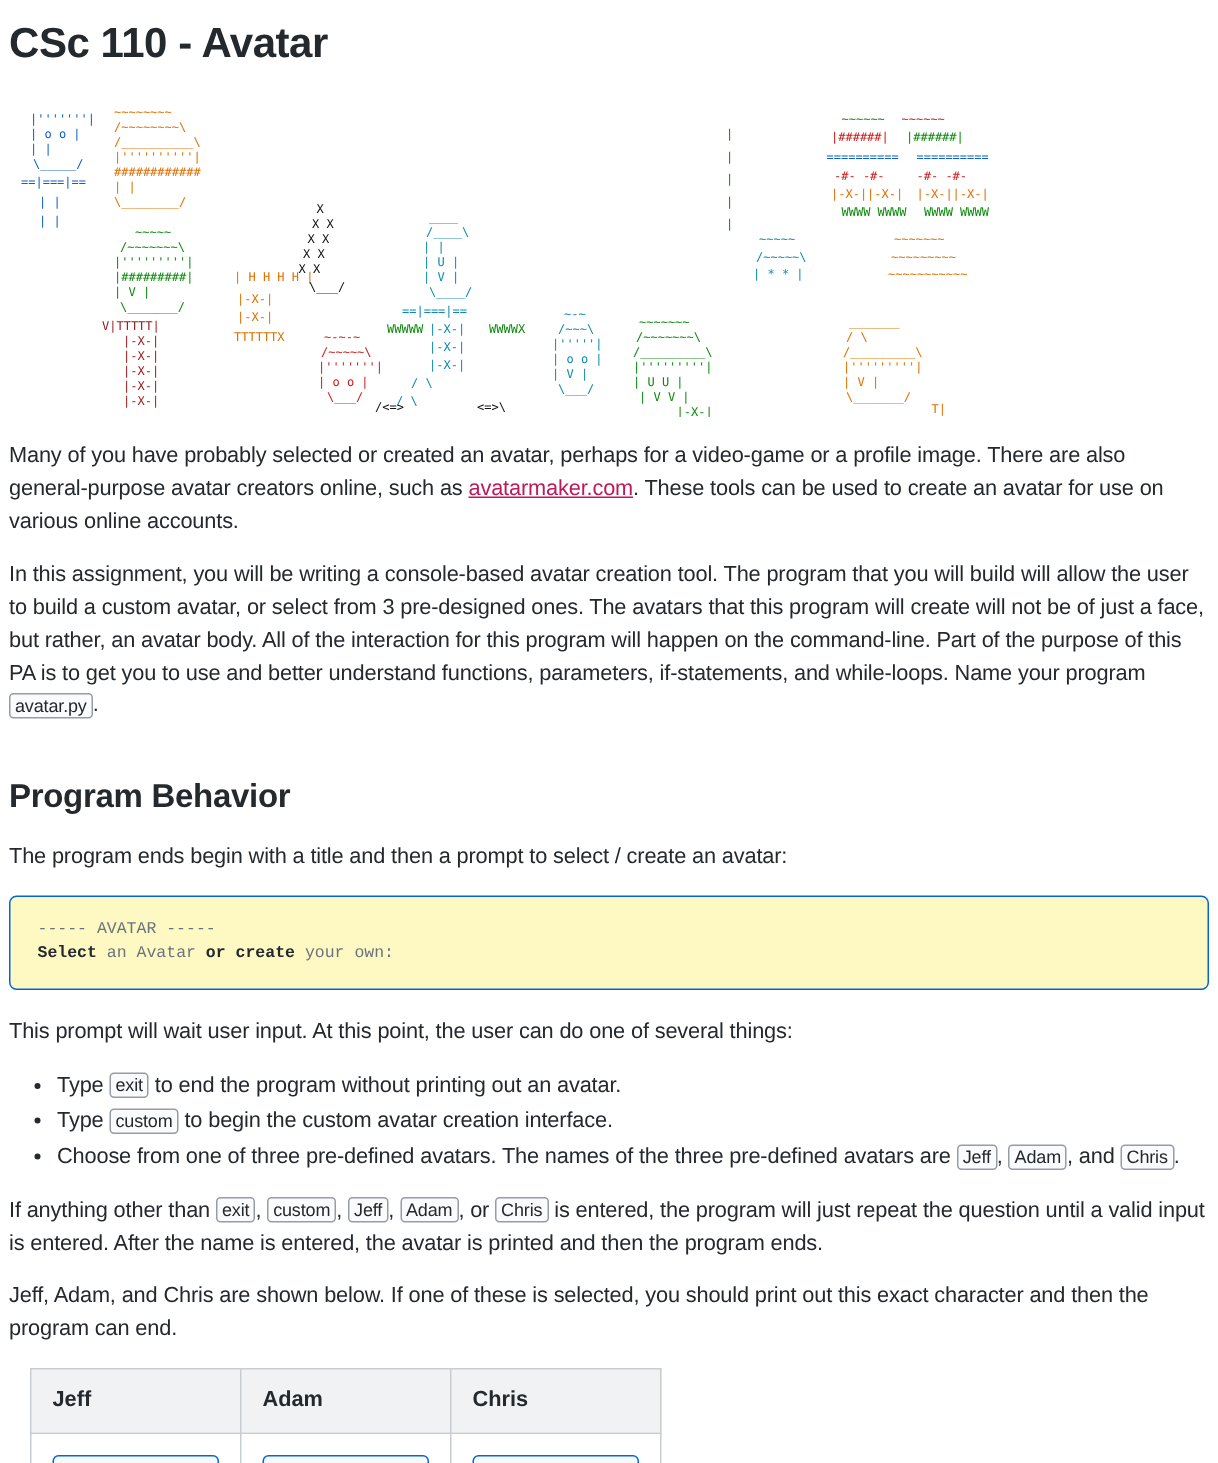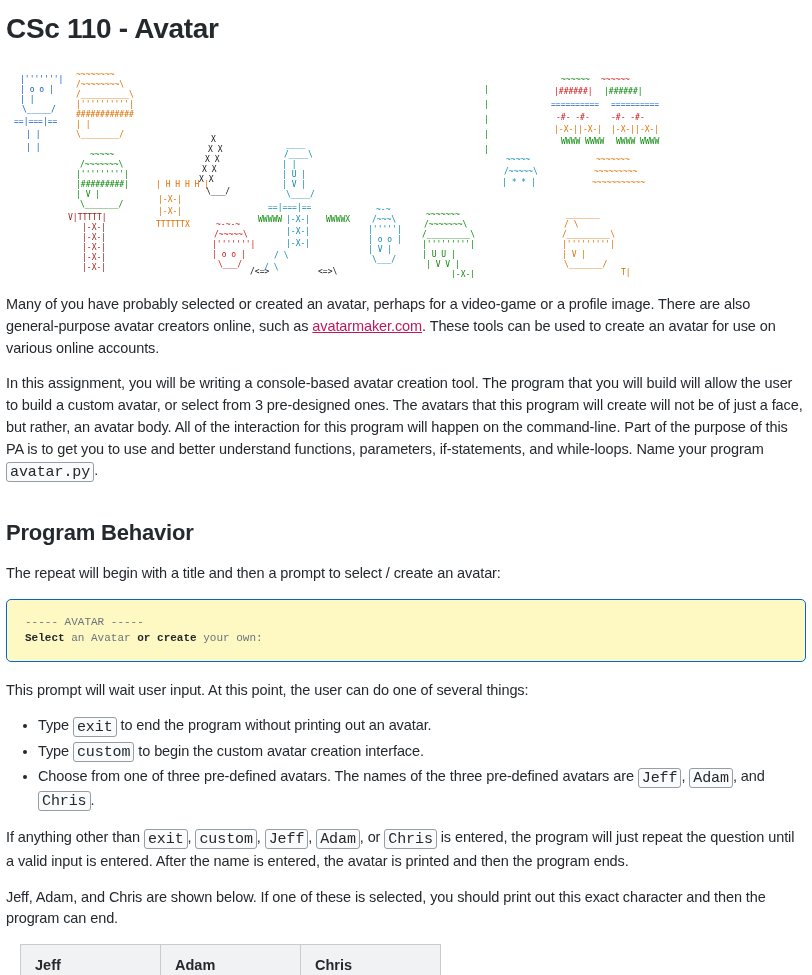--- a/index.html
+++ b/index.html
@@ -30,22 +30,22 @@
     }
     p {
       margin-bottom: 14px;
       letter-spacing: -0.1px;
     }
     a {
       color: #be185d;
       text-decoration: underline;
     }
     code.inline {
-      font-family: Liberation Mono, monospace;
-      font-size: 15px;
+      font-family: Liberation Sans, sans-serif;
+      font-size: 12px;
       border: 1px solid #959da5;
       border-radius: 3px;
       padding: 0.5px 3px;
       background: #fafbfc;
       color: #24292e;
       vertical-align: baseline;
       text-align: right;
     }
     .codeblock {
       border: 1px solid #0366d6;
@@ -245,21 +245,21 @@
 <p>
   <span>Many of you have probably selected or created an avatar, perhaps for a video-game or a profile image. There are also general-purpose avatar creators online, such as </span><a href="#">avatarmaker.com</a><span>. These tools can be used to create an avatar for use on various online accounts.</span>
 </p>
 
 <p>
   <span>In this assignment, you will be writing a console-based avatar creation tool. The program that you will build will allow the user to build a custom avatar, or select from 3 pre-designed ones. The avatars that this program will create will not be of just a face, but rather, an avatar body. All of the interaction for this program will happen on the command-line. Part of the purpose of this PA is to get you to use and better understand functions, parameters, if-statements, and while-loops. Name your program </span><code class="inline">avatar.py</code><span>.</span>
 </p>
 
 <h2>Program Behavior</h2>
 
-<p>The repeat will begin with a title and then a prompt to select / create an avatar:</p>
+<p>The program ends begin with a title and then a prompt to select / create an avatar:</p>
 
 <div class="codeblock"><span>----- AVATAR -----</span>
 <span class="kw">Select</span><span> an Avatar </span><span class="kw">or</span><span class="kw"> create</span><span> your own:</span></div>
 
 <p>This prompt will wait user input. At this point, the user can do one of several things:</p>
 
 <ul>
   <li>
     <span>Type </span><code class="inline">exit</code><span> to end the program without printing out an avatar.</span>
   </li>

